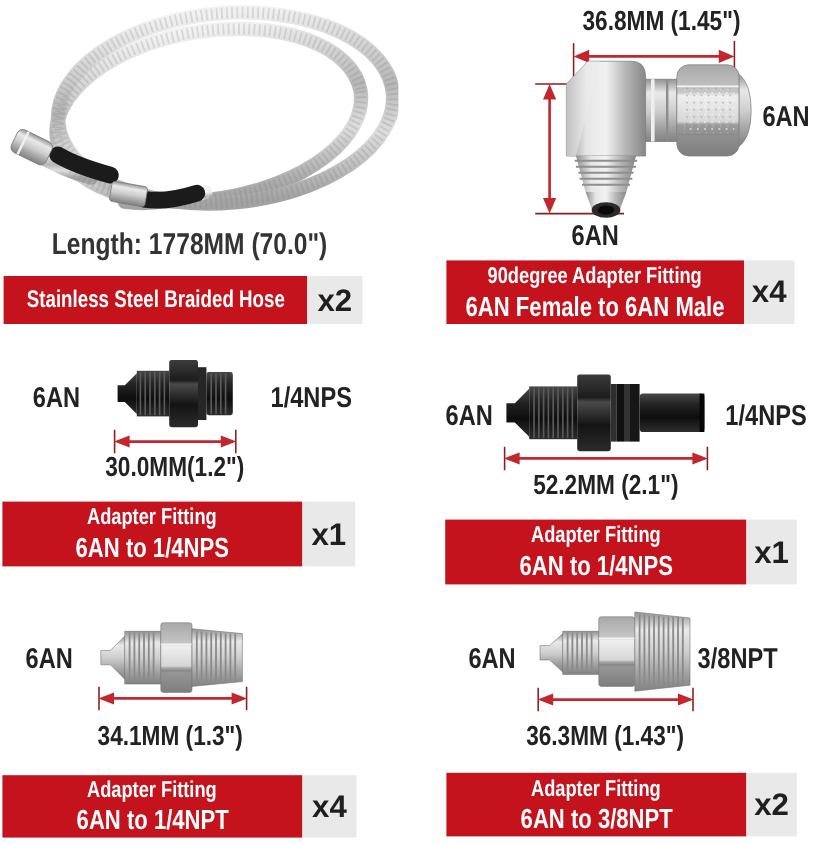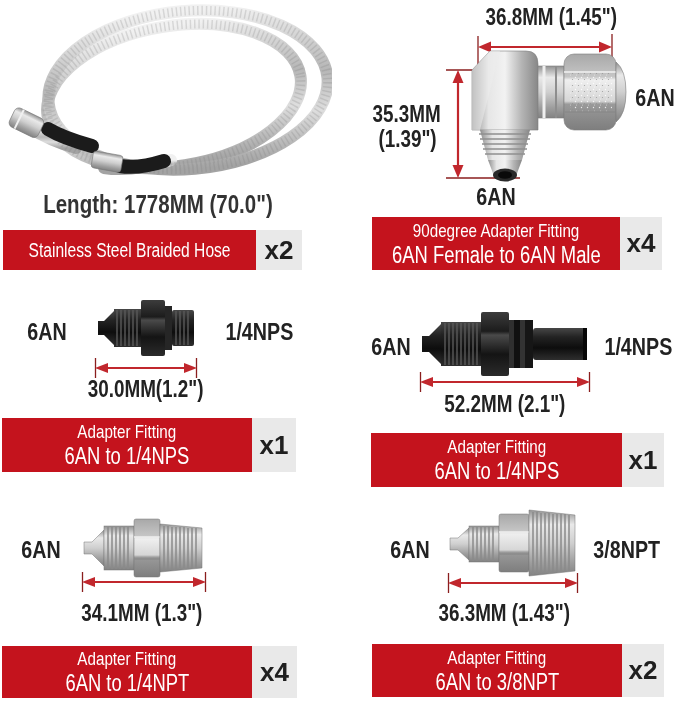--- a/index.html
+++ b/index.html
@@ -15,21 +15,21 @@
   .abs{position:absolute;}
   
   .txt{position:absolute;text-align:center;font-weight:700;color:var(--label-text);}
   .txt>span{display:inline-block;white-space:nowrap;transform:scaleX(.82);transform-origin:center;}
   .t-label>span{font-size:24px;}
   .t-dim>span{font-size:23px;}
   .t-length>span{font-size:25px;color:#333;}
   .t-dim2>span{font-size:23px;line-height:25px;}
   
   .banner{position:absolute;background:var(--banner-red);color:var(--banner-text);
-    display:flex;flex-direction:column;align-items:center;justify-content:center;font-weight:400;}
+    display:flex;flex-direction:column;align-items:center;justify-content:center;font-weight:700;}
   .banner span{display:inline-block;white-space:nowrap;transform:scaleX(.8);transform-origin:center;}
   .banner .bl1{font-size:19px;line-height:23px;}
   .banner .bl2{font-size:23px;line-height:27px;}
   .banner .single{font-size:20px;transform:scaleX(.78);}
   .qty{position:absolute;background:var(--qty-bg);color:var(--qty-text);
     display:flex;align-items:center;justify-content:center;font-weight:600;font-size:26px;}
   
   .ext{stroke:var(--ext-line);stroke-width:1.3;}
   .arr{stroke:var(--arrow-red);stroke-width:2.2;}
   .ah{fill:var(--arrow-red);}
@@ -62,21 +62,21 @@
   .p-q4{left:622px;top:433px;width:42px;height:54px;}
   .p-f5-l{left:12px;top:536px;width:58px;}
   .p-f5-img{left:83px;top:517px;}
   .p-f5-r{left:210px;top:536px;width:88px;}
   .p-f5-arr{left:81px;top:572px;}
   .p-f5-dim{left:66px;top:600px;width:152px;}
   .p-b5{left:2px;top:646px;width:250px;height:52px;}
   .p-q5{left:252px;top:646px;width:45px;height:52px;}
   .p-f6-l{left:382px;top:536px;width:56px;}
   .p-f6-img{left:449px;top:507px;}
-  .p-f6-r{left:580px;top:536px;width:94px;}
+  .p-f6-r{left:568px;top:536px;width:94px;}
   .p-f6-arr{left:447px;top:573px;}
   .p-f6-dim{left:424px;top:600px;width:160px;}
   .p-b6{left:372px;top:644px;width:250px;height:53px;}
   .p-q6{left:622px;top:644px;width:42px;height:53px;}
 </style>
 </head>
 <body>
 
 <div id="stage">
 
@@ -199,24 +199,20 @@
         <line x1="14" y1="93" x2="64" y2="93"></line>
       <line x1="16" y1="98" x2="62" y2="98"></line>
         <line x1="17" y1="103" x2="61" y2="103"></line>
       <line x1="19" y1="108" x2="59" y2="108"></line>
     </g>
     <path d="M22 114 L56 114 L50 130 L28 130 Z" fill="url(#steelH)"></path>
     <ellipse cx="39" cy="129" rx="12" ry="6.5" fill="#2a2a2a"></ellipse>
     <ellipse cx="39" cy="129" rx="7" ry="3.8" fill="#0a0a0a"></ellipse>
   </svg>
 
-  <div class="txt t-dim2 p-elb-dimh">
-    <span>35.3MM</span><br>
-    <span>(1.39")</span>
-  </div>
   <div class="txt t-label p-elb-r">
     <span>6AN</span>
   </div>
   <div class="txt t-label p-elb-b">
     <span>6AN</span>
   </div>
 
   <div class="banner p-b2">
     <span class="bl1">90degree Adapter Fitting</span>
     <span class="bl2">6AN Female to 6AN Male</span>

